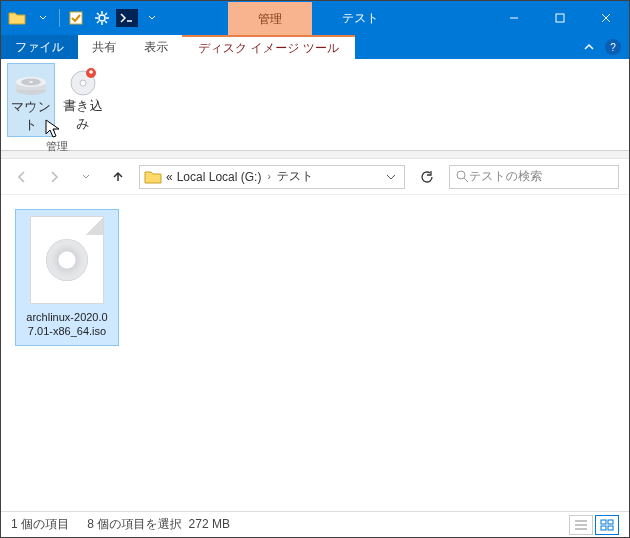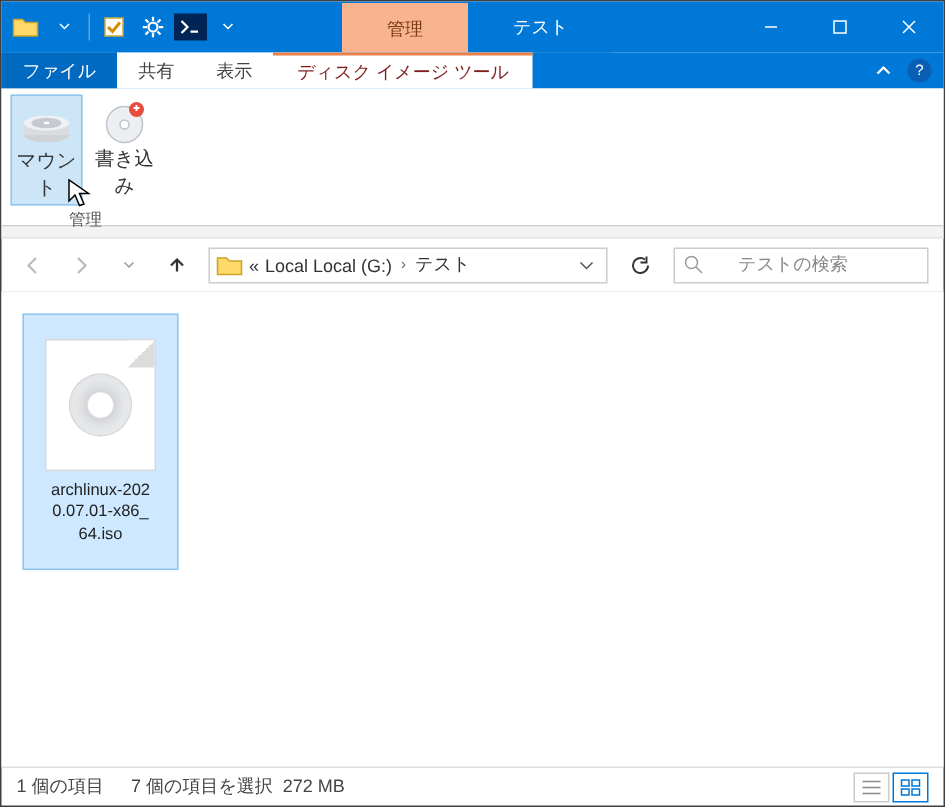--- a/index.html
+++ b/index.html
@@ -76,27 +76,27 @@
   .breadcrumb {
     flex:1; height:24px; border:1px solid #ccc; display:flex; align-items:center;
     padding:0 4px; font-size:12px; gap:4px; color:#333;
   }
   .bc-folder-icon { width:18px; height:16px; }
   .bc-sep { color:#666; font-size:10px; padding:0 2px;}
   .bc-dd { margin-left:auto; color:#555; font-size:10px; padding:0 4px;}
   .refresh { width:24px; height:24px; display:flex; align-items:center; justify-content:center; color:#333;}
   .search {
     width:170px; height:24px; border:1px solid #ccc; display:flex; align-items:center;
-    padding:0 6px; font-size:12px; color:#888; gap:23px;
+    padding:0 6px; font-size:12px; color:#888; gap:0;
   }
   
   .content { flex:1; background:#fff; overflow:auto; padding:14px; }
   .item {
     width:104px; display:flex; flex-direction:column; align-items:center;
-    padding:16px; font-size:11px; text-align:center; color:#222;
+    padding:6px; font-size:11px; text-align:center; color:#222;
   }
   .item.selected { background:#cde8ff; border:1px solid #8cc5ee; }
   .item .thumb {
     width:74px; height:88px; background:#fff; border:1px solid #d8d8d8; position:relative;
     display:flex; align-items:center; justify-content:center; margin-bottom:6px;
   }
   .item .thumb::before {
     content:""; position:absolute; top:0; right:0; width:18px; height:18px;
     background:linear-gradient(135deg, #fff 0 50%, #dcdcdc 50% 100%);
   }
@@ -306,21 +306,21 @@
       <div class="thumb">
         <div class="disc"></div>
       </div>
       <div class="fname">archlinux-2020.07.01-x86_64.iso</div>
     </div>
   </div>
 
   <div class="status">
     <span>1 個の項目</span>
     <span>
-      <span>7 個の項目を選択</span>&nbsp;&nbsp;<span>272 MB</span>
+      <span>8 個の項目を選択</span>&nbsp;&nbsp;<span>272 MB</span>
     </span>
     <div class="viewbtns">
       <div class="vbtn">
         <svg width="14" height="12" viewBox="0 0 14 12">
             <g stroke="#888">
               <line x1="1" y1="2" x2="13" y2="2"></line>
               <line x1="1" y1="6" x2="13" y2="6"></line>
               <line x1="1" y1="10" x2="13" y2="10"></line>
             </g>
           </svg>

